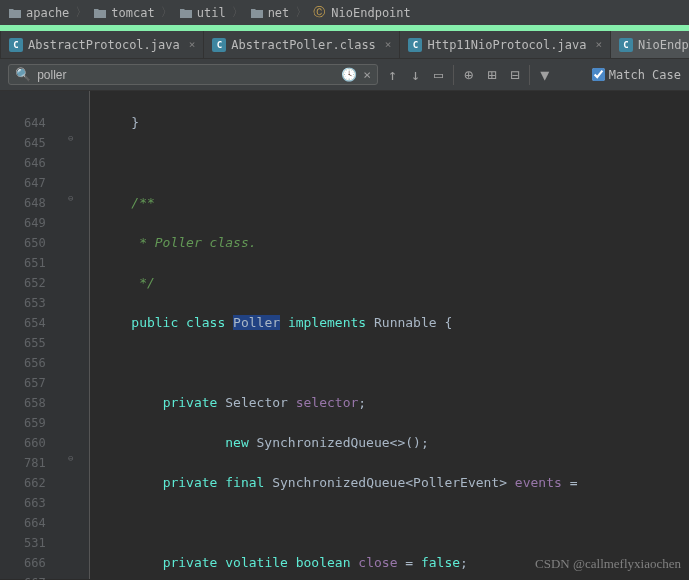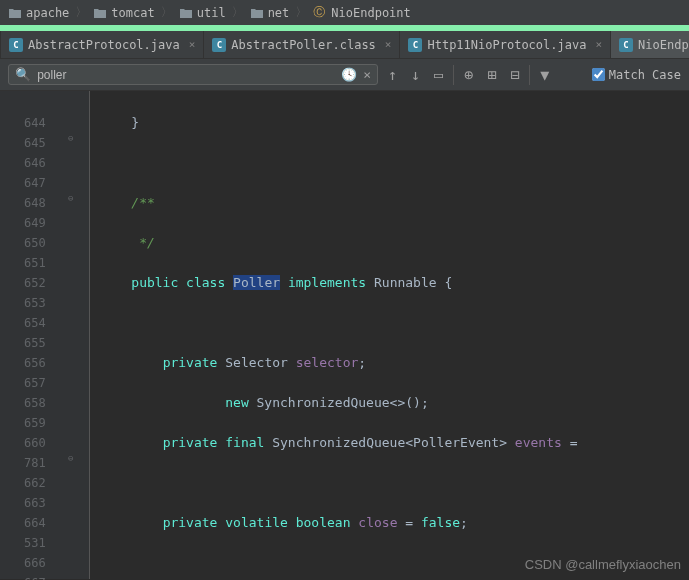--- a/index.html
+++ b/index.html
@@ -146,21 +146,21 @@
 .c-type { color: #a9b7c6; }
 .c-field { color: #9876aa; }
 .cursor-block { background: #214283; }
 
 .watermark {
   position: absolute;
   bottom: 8px;
   right: 8px;
   color: #808080;
   font-size: 13px;
-  font-family: Liberation Sans, sans-serif;
+  font-family: Liberation Serif, serif;
 }
 </style>
 </head>
 <body>
 
 <div class="breadcrumb">
   <span class="folder-icon">
     <svg viewBox="0 0 14 12" width="14" height="12">
         <path fill="#87939a" d="M1 2h4l1 1h7v8H1z"></path>
       </svg>
@@ -298,20 +298,21 @@
       <div class="line"></div>
       <div class="line"></div>
       <div class="line"></div>
       <div class="line"></div>
       <div class="line"></div>
   </div>
   <div class="code">
 <div class="line">    <span>}</span></div>
 <div class="line"></div>
 <div class="line">    <span class="c-comment">/**</span></div>
+<div class="line">    <span class="c-comment"> * Poller class.</span></div>
 <div class="line">    <span class="c-comment"> */</span></div>
 <div class="line">    <span class="c-keyword">public</span> <span class="c-keyword">class</span> <span class="cursor-block">Poller</span> <span class="c-keyword">implements</span> <span class="c-type">Runnable</span><span> {</span></div>
 <div class="line"></div>
 <div class="line">        <span class="c-keyword">private</span> <span class="c-type">Selector</span> <span class="c-field">selector</span>;</div>
 <div class="line">                <span class="c-keyword">new</span> <span>SynchronizedQueue&lt;&gt;();</span></div>
 <div class="line">        <span class="c-keyword">private</span> <span class="c-keyword">final</span> <span class="c-type">SynchronizedQueue&lt;PollerEvent&gt;</span> <span class="c-field">events</span> =</div>
 <div class="line"></div>
 <div class="line">        <span class="c-keyword">private</span> <span class="c-keyword">volatile</span> <span class="c-keyword">boolean</span> <span class="c-field">close</span> = <span class="c-keyword">false</span>;</div>
 
 

